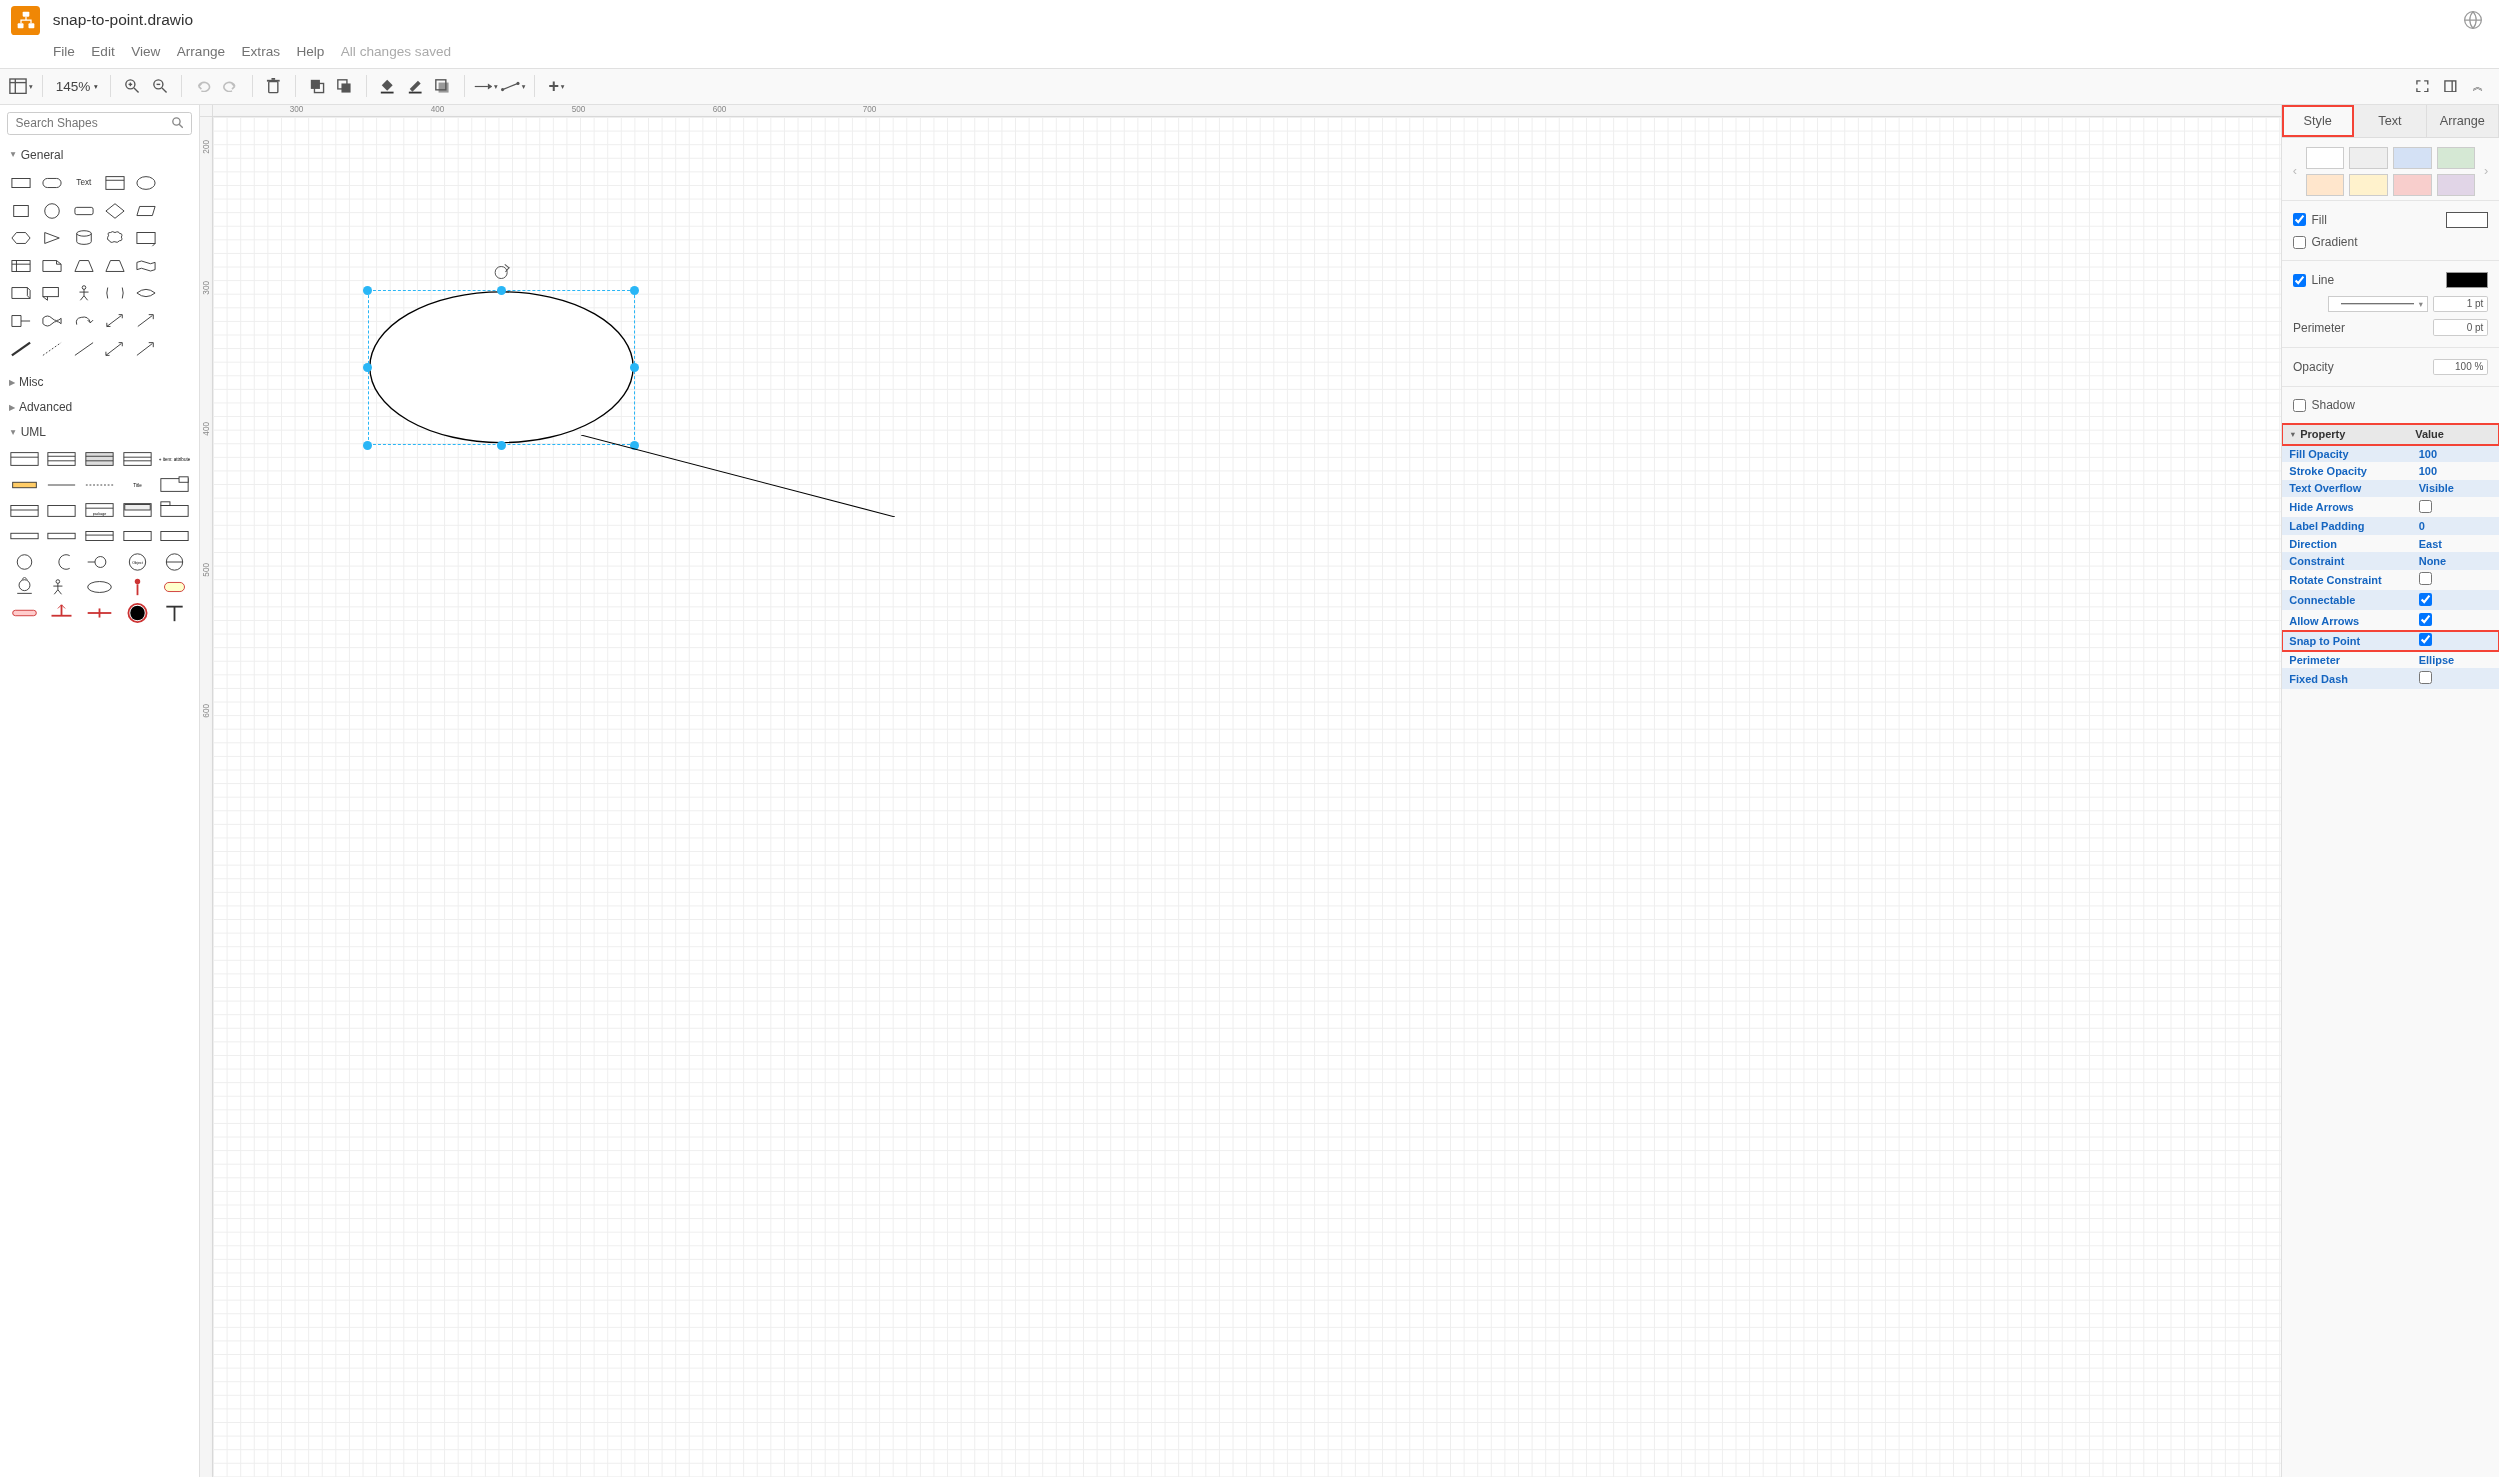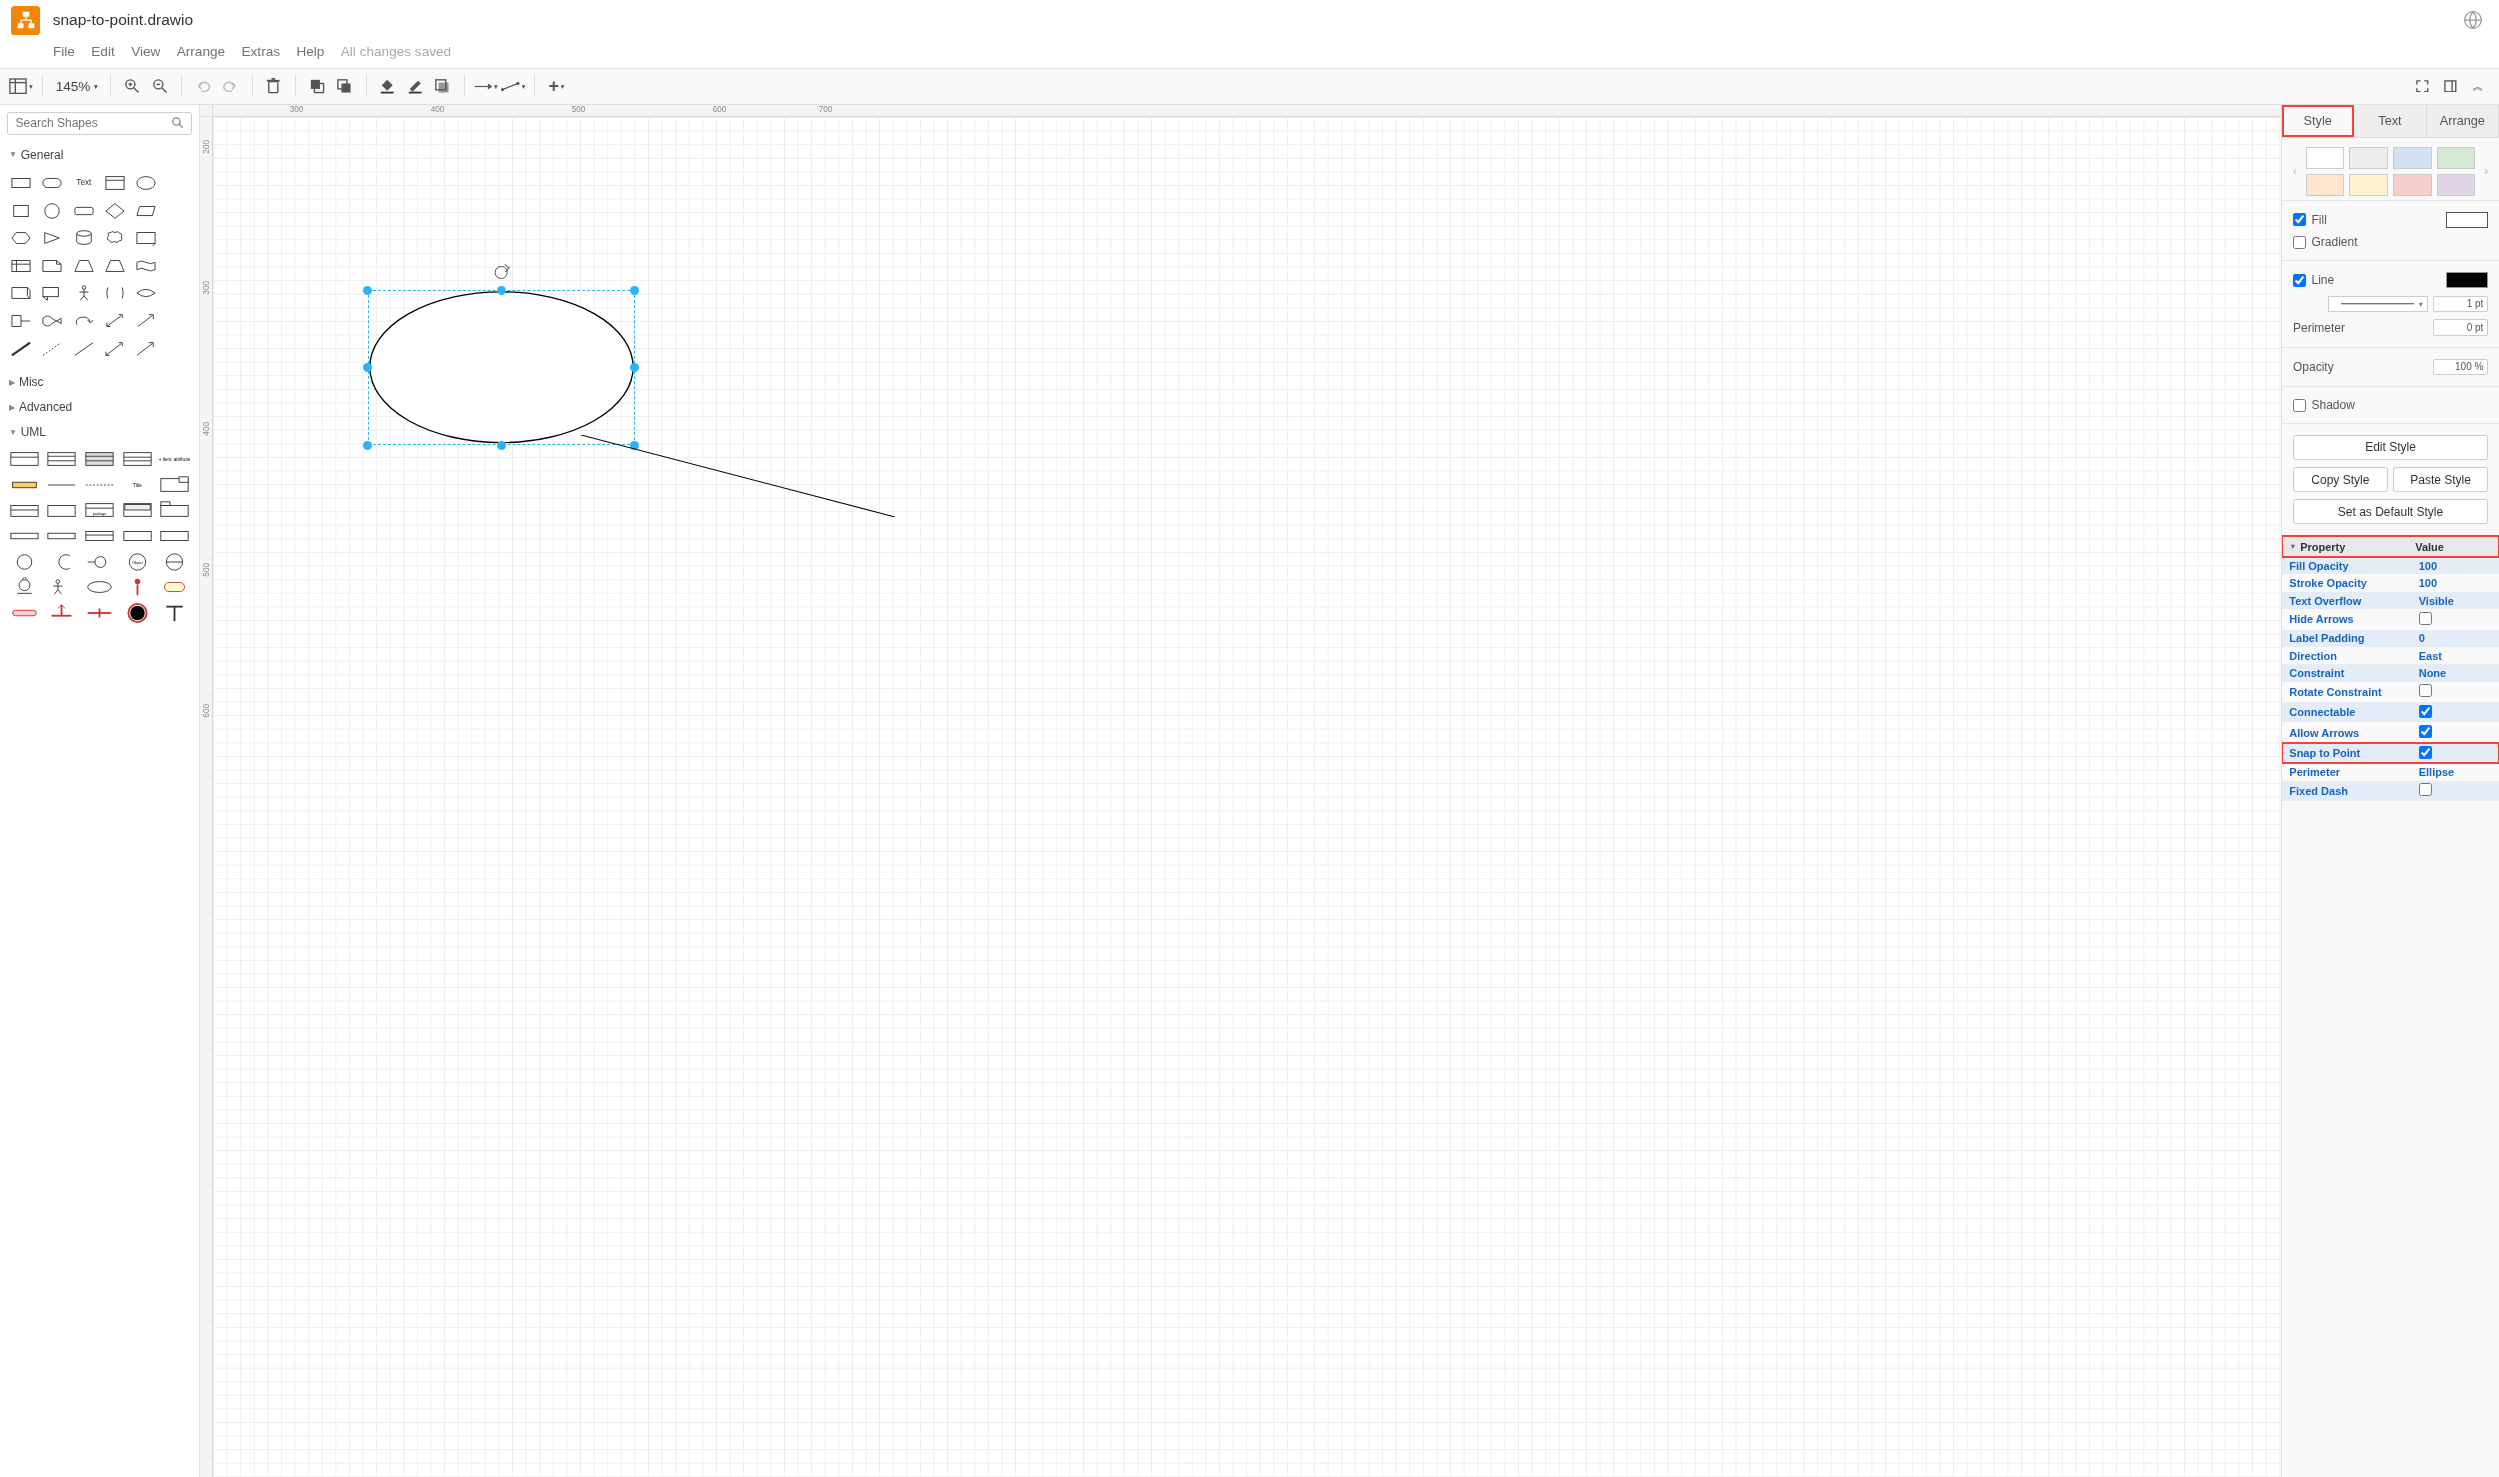--- a/index.html
+++ b/index.html
@@ -688,21 +688,21 @@
       </div>
     </div>
 
     <div class="canvas-wrap">
       <div class="sidebar-ruler-gap"></div>
       <div class="ruler-h" id="ruler-h">
           <span class="tick" style="left: 77px;">300</span>
           <span class="tick" style="left: 218px;">400</span>
           <span class="tick" style="left: 359px;">500</span>
           <span class="tick" style="left: 500px;">600</span>
-          <span class="tick" style="left: 606px;">700</span>
+          <span class="tick" style="left: 650px;">700</span>
         </div>
       <div class="ruler-v" id="ruler-v">
           <span class="tick" style="top: 23px;">200</span>
           <span class="tick" style="top: 164px;">300</span>
           <span class="tick" style="top: 305px;">400</span>
           <span class="tick" style="top: 446px;">500</span>
           <span class="tick" style="top: 587px;">600</span>
         </div>
       <div class="canvas">
         <div class="page-edge">
@@ -798,28 +798,20 @@
         </div>
       </div>
       <div class="panel-sec">
         <div class="panel-row">
           <label>
               <input type="checkbox" style=""> 
               <span>Shadow</span>
             </label>
         </div>
       </div>
-      <div class="panel-sec">
-        <div class="btn-full">Edit Style</div>
-        <div class="btn-half-row">
-          <div class="btn-full">Copy Style</div>
-          <div class="btn-full">Paste Style</div>
-        </div>
-        <div class="btn-full">Set as Default Style</div>
-      </div>
       <div class="prop-table">
         <div class="prop-header">
           <div class="ph">
               <span class="tri-sm">▼</span>
               <span>Property</span>
             </div>
           <div class="ph">Value</div>
         </div>
         <div id="prop-rows">
             <div class="prop-row">

